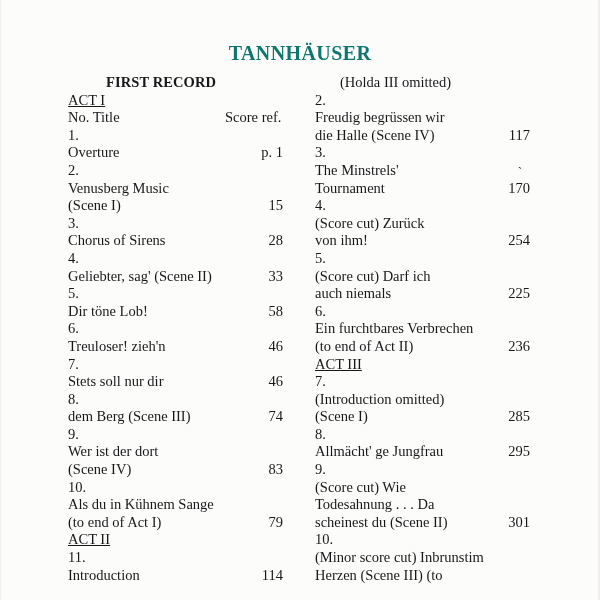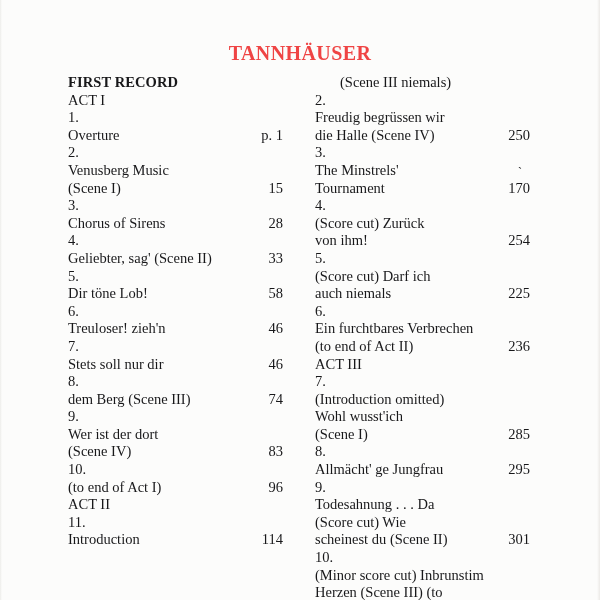--- a/index.html
+++ b/index.html
@@ -44,41 +44,43 @@
 
   #title {
     position: absolute;
     top: 42px;
     left: 0;
     width: 600px;
     text-align: center;
     font-weight: bold;
     font-size: 20px;
     letter-spacing: 0.4px;
-    color: #ef4444;
+    color: #0f766e;
   }
 
   .column {
     position: absolute;
     top: 74px;
   }
   #col-left  { left: 68px;  width: 222px; }
   #col-right { left: 315px; width: 222px; }
 
   .section-head {
     font-weight: bold;
     font-size: 14.5px;
     line-height: 17.6px;
     letter-spacing: 0.1px;
     white-space: nowrap;
+    margin-left: 38px;
   }
   .act-head {
     font-size: 14.5px;
     line-height: 17.6px;
     white-space: nowrap;
+    text-decoration: underline;
   }
   .plain-line {
     font-size: 14.5px;
     line-height: 17.6px;
     white-space: nowrap;
     position: relative;
   }
 
   
   .entry {
@@ -141,58 +143,62 @@
 <div id="page">
 
   <div id="title">TANNHÄUSER</div>
 
   <div class="column" id="col-left">
 
     <div class="section-head">FIRST RECORD</div>
 
     <div class="act-head">ACT I</div>
 
+    <div class="hdr-line">
+      <span>No. Title</span>
+      <span class="score-ref">Score ref.</span>
+    </div>
 
     <div id="left-act1-list">
         <div class="entry"><span class="num">1.</span><span class="body"><div class="ln">Overture<span class="ref">p. 1</span></div></span></div>
         <div class="entry"><span class="num">2.</span><span class="body"><div class="ln">Venusberg Music</div><div class="ln">(Scene I)<span class="ref">15</span></div></span></div>
         <div class="entry"><span class="num">3.</span><span class="body"><div class="ln">Chorus of Sirens<span class="ref">28</span></div></span></div>
         <div class="entry"><span class="num">4.</span><span class="body"><div class="ln">Geliebter, sag' (Scene II)<span class="ref">33</span></div></span></div>
         <div class="entry"><span class="num">5.</span><span class="body"><div class="ln">Dir töne Lob!<span class="ref">58</span></div></span></div>
         <div class="entry"><span class="num">6.</span><span class="body"><div class="ln">Treuloser! zieh'n<span class="ref">46</span></div></span></div>
         <div class="entry"><span class="num">7.</span><span class="body"><div class="ln">Stets soll nur dir<span class="ref">46</span></div></span></div>
         <div class="entry"><span class="num">8.</span><span class="body"><div class="ln">dem Berg (Scene III)<span class="ref">74</span></div></span></div>
         <div class="entry"><span class="num">9.</span><span class="body"><div class="ln">Wer ist der dort</div><div class="ln">(Scene IV)<span class="ref">83</span></div></span></div>
-        <div class="entry"><span class="num">10.</span><span class="body"><div class="ln">(to end of Act I)<span class="ref">96</span></div></span></div>
+        <div class="entry"><span class="num">10.</span><span class="body"><div class="ln">Als du in Kühnem Sange</div><div class="ln">(to end of Act I)<span class="ref">79</span></div></span></div>
       </div>
 
     <div class="act-head">ACT II</div>
 
     <div id="left-act2-list">
         <div class="entry"><span class="num">11.</span><span class="body"><div class="ln">Introduction<span class="ref">114</span></div></span></div>
       </div>
 
   </div>
 
   <div class="column" id="col-right">
 
-    <div class="plain-line" style="margin-left:25px;">(Scene III niemals)</div>
+    <div class="plain-line" style="margin-left:25px;">(Holda III omitted)</div>
 
     <div id="right-act2-list">
-        <div class="entry"><span class="num">2.</span><span class="body"><div class="ln">Freudig begrüssen wir</div><div class="ln">die Halle (Scene IV)<span class="ref">250</span></div></span></div>
+        <div class="entry"><span class="num">2.</span><span class="body"><div class="ln">Freudig begrüssen wir</div><div class="ln">die Halle (Scene IV)<span class="ref">117</span></div></span></div>
         <div class="entry"><span class="num">3.</span><span class="body"><div class="ln">The Minstrels'<span class="tickmark">`</span></div><div class="ln">Tournament<span class="ref">170</span></div></span></div>
         <div class="entry"><span class="num">4.</span><span class="body"><div class="ln">(Score cut) Zurück</div><div class="ln">von ihm!<span class="ref">254</span></div></span></div>
         <div class="entry"><span class="num">5.</span><span class="body"><div class="ln">(Score cut) Darf ich</div><div class="ln">auch niemals<span class="ref">225</span></div></span></div>
         <div class="entry"><span class="num">6.</span><span class="body"><div class="ln">Ein furchtbares Verbrechen</div><div class="ln">(to end of Act II)<span class="ref">236</span></div></span></div>
       </div>
 
     <div class="act-head">ACT III</div>
 
     <div id="right-act3-list">
-        <div class="entry"><span class="num">7.</span><span class="body"><div class="ln">(Introduction omitted)</div><div class="ln">Wohl wusst'ich</div><div class="ln">(Scene I)<span class="ref">285</span></div></span></div>
+        <div class="entry"><span class="num">7.</span><span class="body"><div class="ln">(Introduction omitted)</div><div class="ln">(Scene I)<span class="ref">285</span></div></span></div>
         <div class="entry"><span class="num">8.</span><span class="body"><div class="ln">Allmächt' ge Jungfrau<span class="ref">295</span></div></span></div>
-        <div class="entry"><span class="num">9.</span><span class="body"><div class="ln">Todesahnung . . . Da</div><div class="ln">(Score cut) Wie</div><div class="ln">scheinest du (Scene II)<span class="ref">301</span></div></span></div>
+        <div class="entry"><span class="num">9.</span><span class="body"><div class="ln">(Score cut) Wie</div><div class="ln">Todesahnung . . . Da</div><div class="ln">scheinest du (Scene II)<span class="ref">301</span></div></span></div>
         <div class="entry"><span class="num">10.</span><span class="body"><div class="ln">(Minor score cut) Inbrunstim</div><div class="ln">Herzen (Scene III) (to</div></span></div>
       </div>
 
   </div>
 
 </div>
 
 </body></html>

